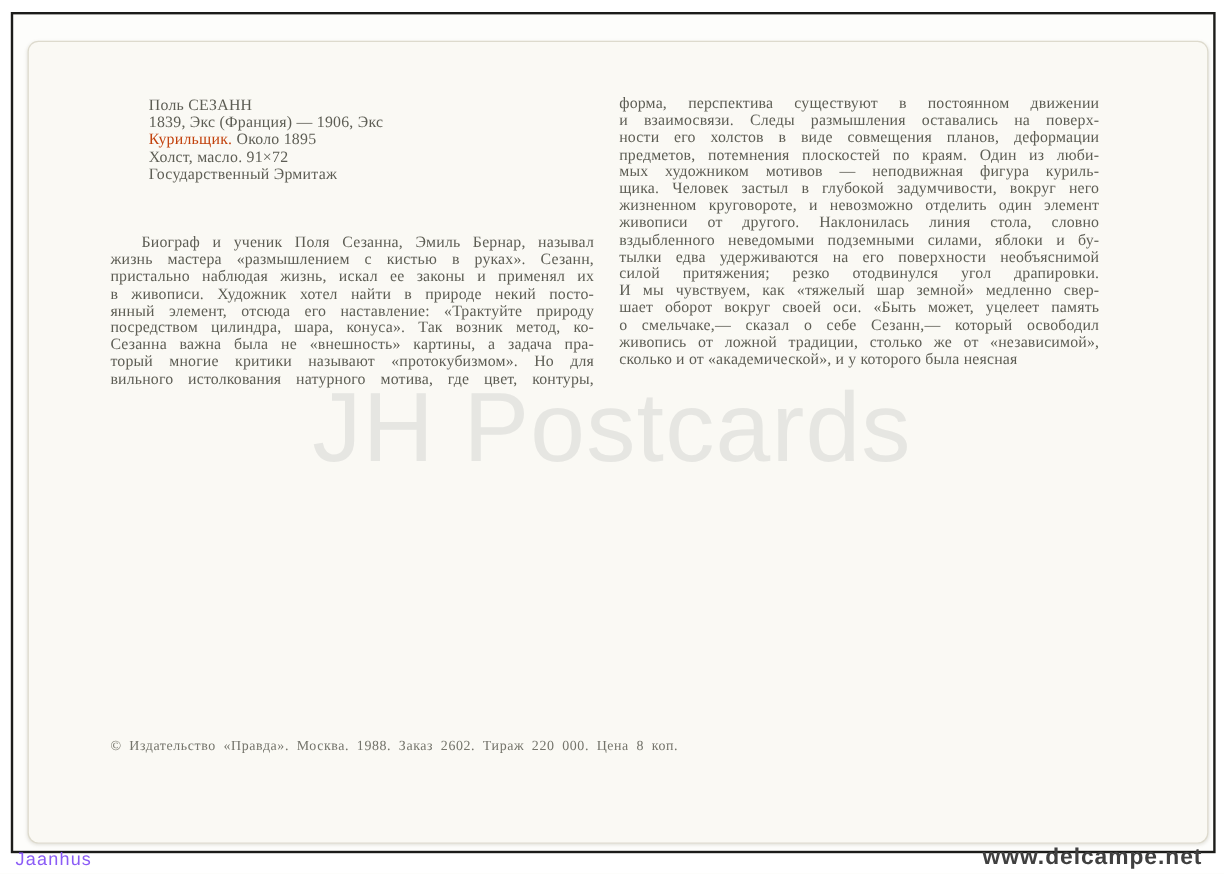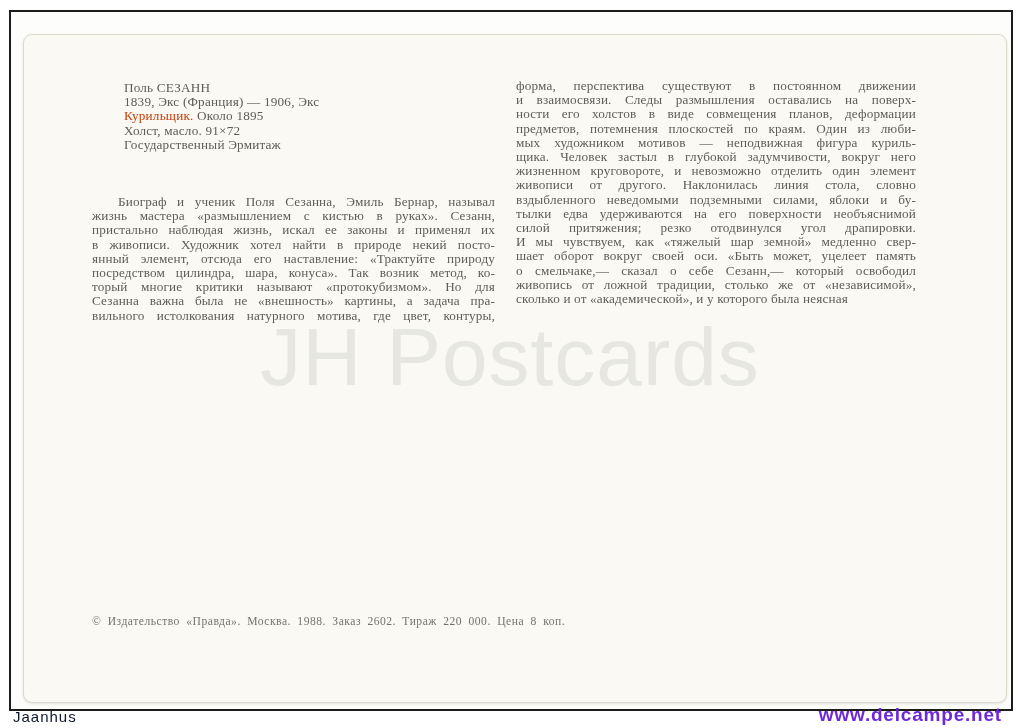--- a/index.html
+++ b/index.html
@@ -72,28 +72,28 @@
     font-family:"Liberation Sans","DejaVu Sans",sans-serif;
     font-size:82px; line-height:1;
     letter-spacing:1px;
     color:#e6e6e2;
     white-space:nowrap;
     z-index:1;
   }
   .wm-left {
     position:absolute; left:13px; top:708px;
     font-family:"Liberation Sans","DejaVu Sans",sans-serif;
-    font-size:15px; color:#0f172a;
+    font-size:15px; color:#8b5cf6;
     letter-spacing:1px;
     z-index:4;
   }
   .wm-right {
     position:absolute; right:18px; top:704px;
     font-family:"Liberation Sans","DejaVu Sans",sans-serif;
-    font-size:19px; font-weight:bold; color:#6d28d9;
+    font-size:19px; font-weight:bold; color:#404040;
     letter-spacing:.8px;
     z-index:4;
     margin-left:25px;
   }
 </style>
 </head>
 <body>
 
 <div class="scan-frame">
   <div class="card"></div>
@@ -109,22 +109,22 @@
   <div class="hline">Государственный Эрмитаж</div>
 </div>
 
 <div class="col leftcol ink">
     <div class="tline">Биограф и ученик Поля Сезанна, Эмиль Бернар, называл</div>
     <div class="tline">жизнь мастера «размышлением с кистью в руках». Сезанн,</div>
     <div class="tline">пристально наблюдая жизнь, искал ее законы и применял их</div>
     <div class="tline">в живописи. Художник хотел найти в природе некий посто-</div>
     <div class="tline">янный элемент, отсюда его наставление: «Трактуйте природу</div>
     <div class="tline">посредством цилиндра, шара, конуса». Так возник метод, ко-</div>
+    <div class="tline">Сезанна важна была не «внешность» картины, а задача пра-</div>
     <div class="tline">торый многие критики называют «протокубизмом». Но для</div>
-    <div class="tline">Сезанна важна была не «внешность» картины, а задача пра-</div>
     <div class="tline">вильного истолкования натурного мотива, где цвет, контуры,</div>
   </div>
 
 <div class="col rightcol ink">
     <div class="tline">форма, перспектива существуют в постоянном движении</div>
     <div class="tline">и взаимосвязи. Следы размышления оставались на поверх-</div>
     <div class="tline">ности его холстов в виде совмещения планов, деформации</div>
     <div class="tline">предметов, потемнения плоскостей по краям. Один из люби-</div>
     <div class="tline">мых художником мотивов — неподвижная фигура куриль-</div>
     <div class="tline">щика. Человек застыл в глубокой задумчивости, вокруг него</div>

